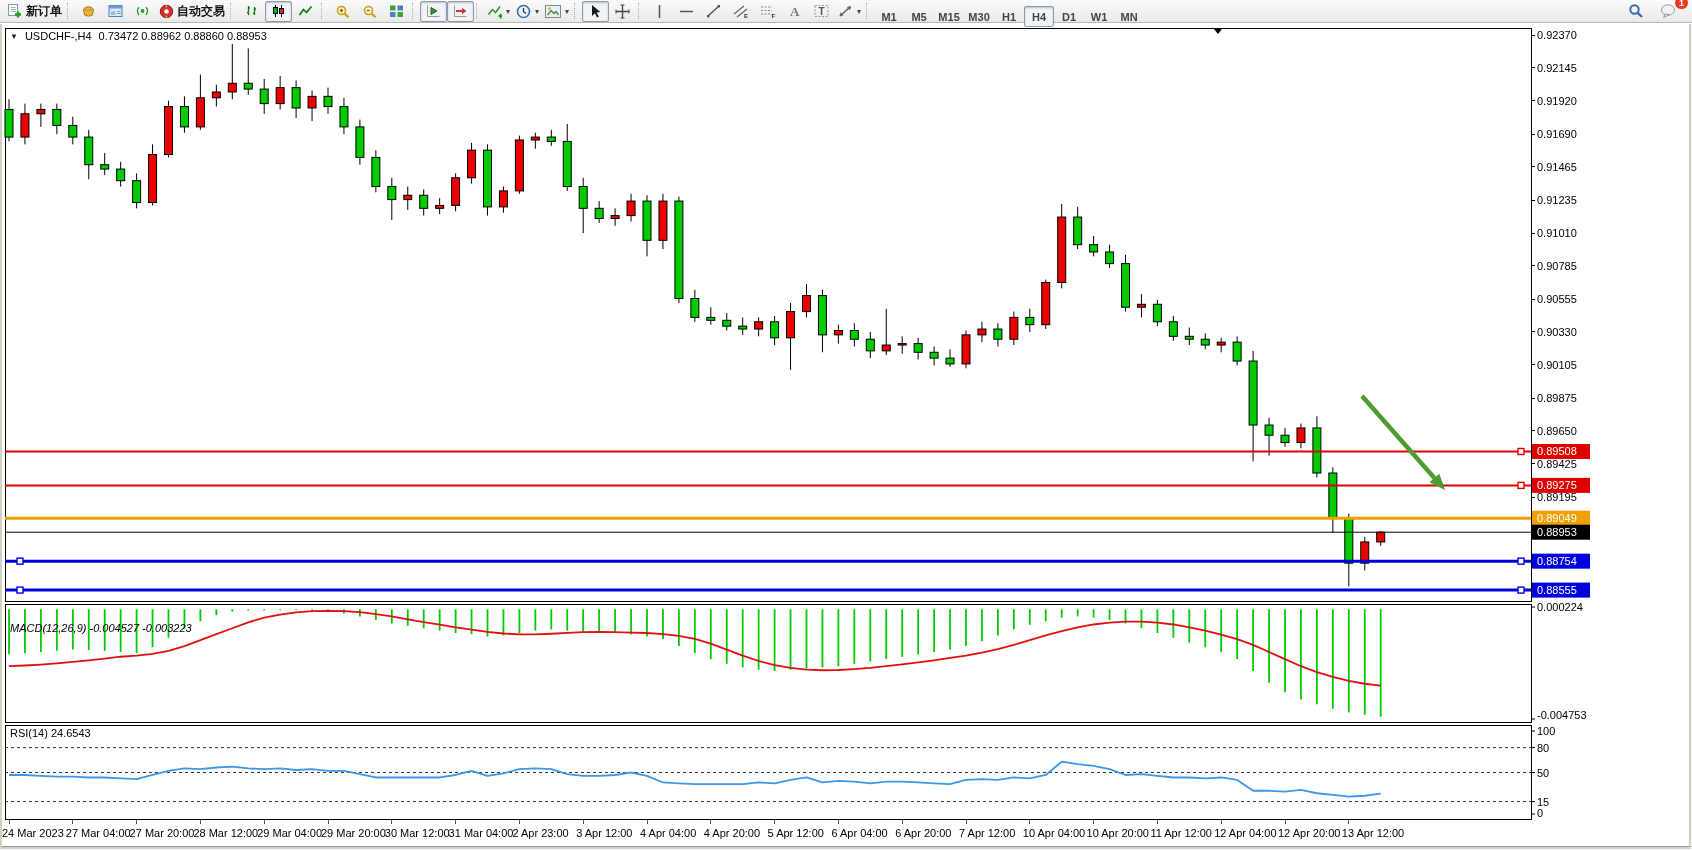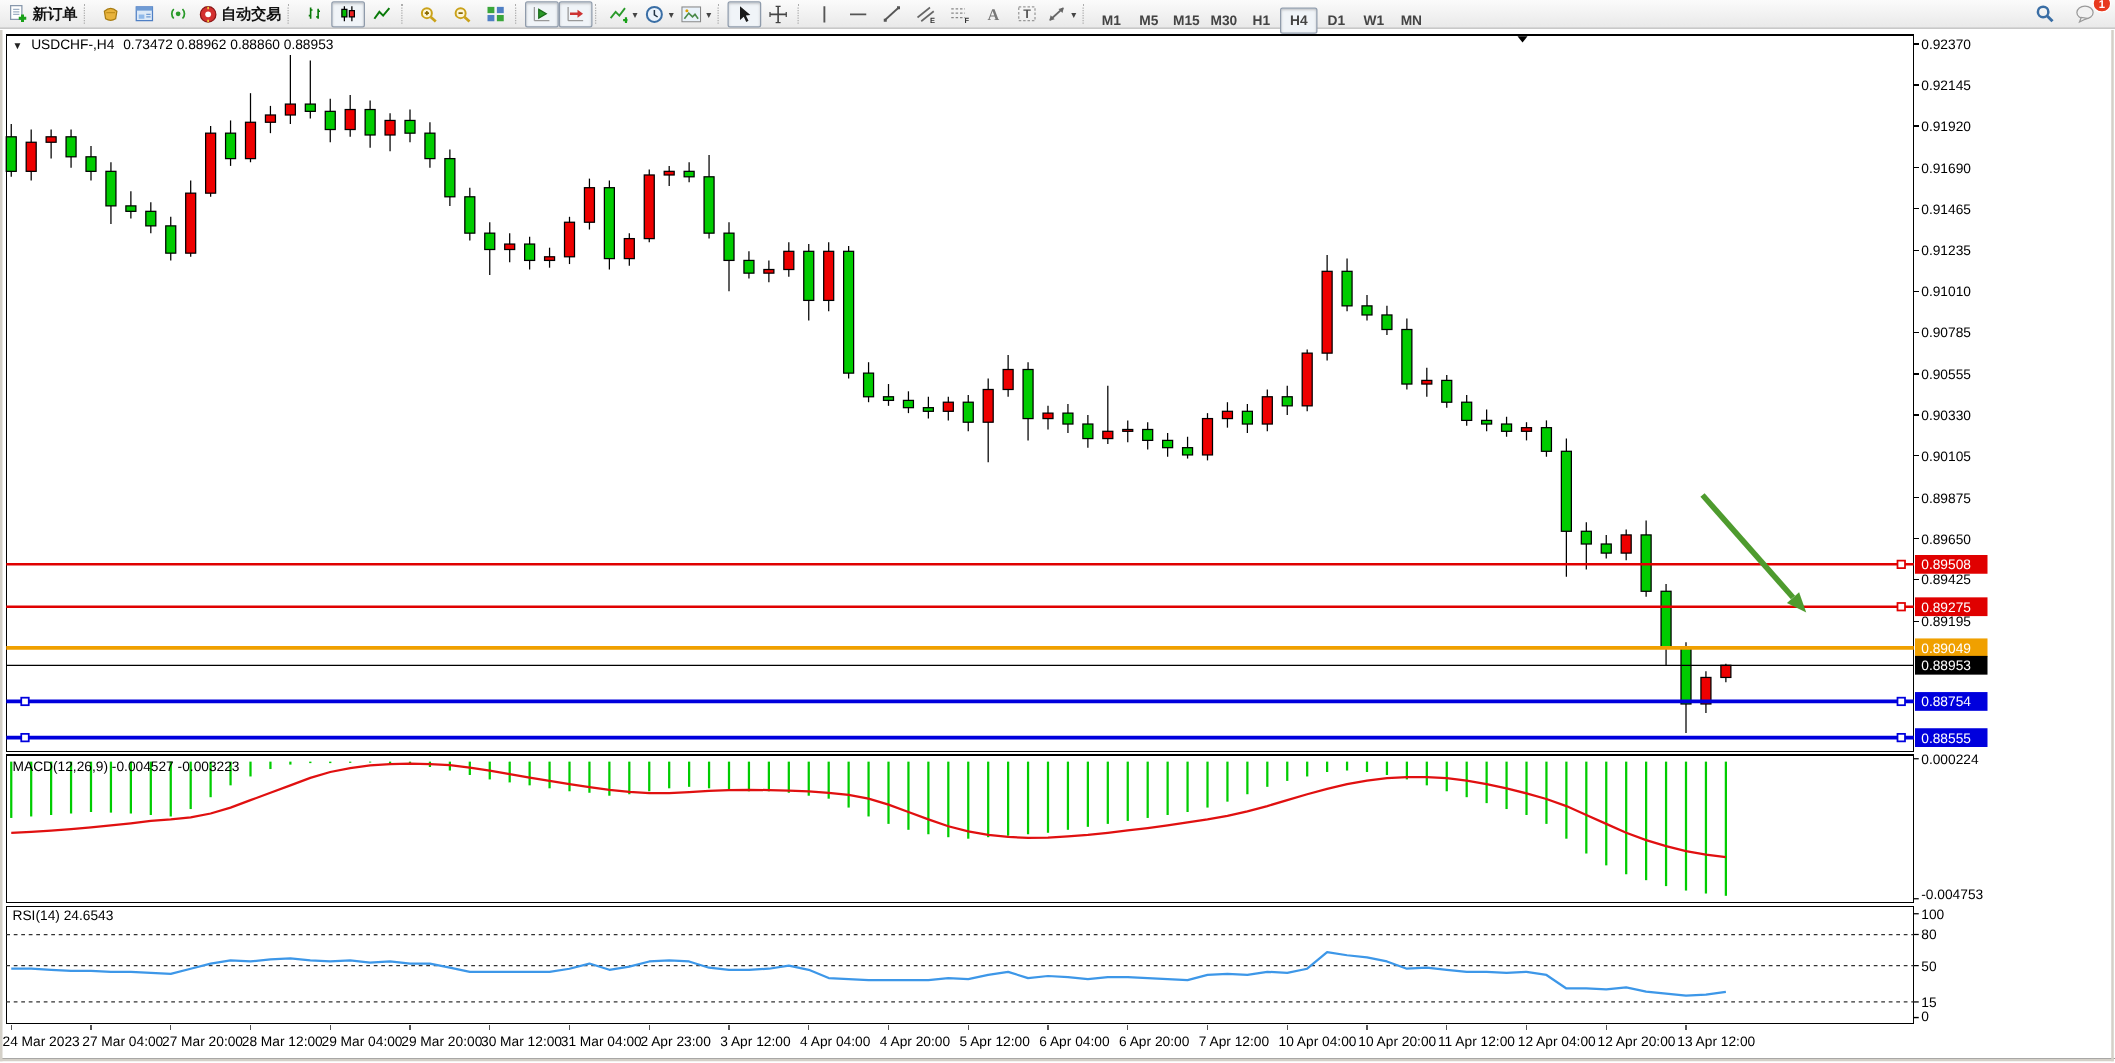--- a/index.html
+++ b/index.html
@@ -436,21 +436,21 @@
         <text x="1278" y="837" font-size="11" font-family="Liberation Sans, sans-serif" fill="#000">12 Apr 20:00</text>
         <line x1="1348.8" y1="820" x2="1348.8" y2="824" stroke="#555" shape-rendering="crispEdges"></line>
         <text x="1341.8" y="837" font-size="11" font-family="Liberation Sans, sans-serif" fill="#000">13 Apr 12:00</text>
       </g>
     </svg>
   <div class="ovl" id="symHeader">
     <span class="tri">▼</span>
     <span>USDCHF-,H4</span>
     <span>0.73472 0.88962 0.88860 0.88953</span>
   </div>
-  <div class="ovl" id="macdLabel" style="left:10px;top:608px;">MACD(12,26,9) -0.004527 -0.003223</div>
+  <div class="ovl" id="macdLabel" style="left:10px;top:622px;font-style:italic;">MACD(12,26,9) -0.004527 -0.003223</div>
   <div class="ovl" id="rsiLabel" style="left:10px;top:727px;">RSI(14) 24.6543</div>
 </div>
 <div id="winframe"></div>
 
 <div id="toolbar">
   <span id="tbButtons" style="display:flex;align-items:center;font-weight:bold;">
       <span class="tb">
         <span class="ic">
           <svg width="16" height="16">
             <rect x="1.5" y="1.5" width="9" height="11" fill="#fff" stroke="#8898ac"></rect>

